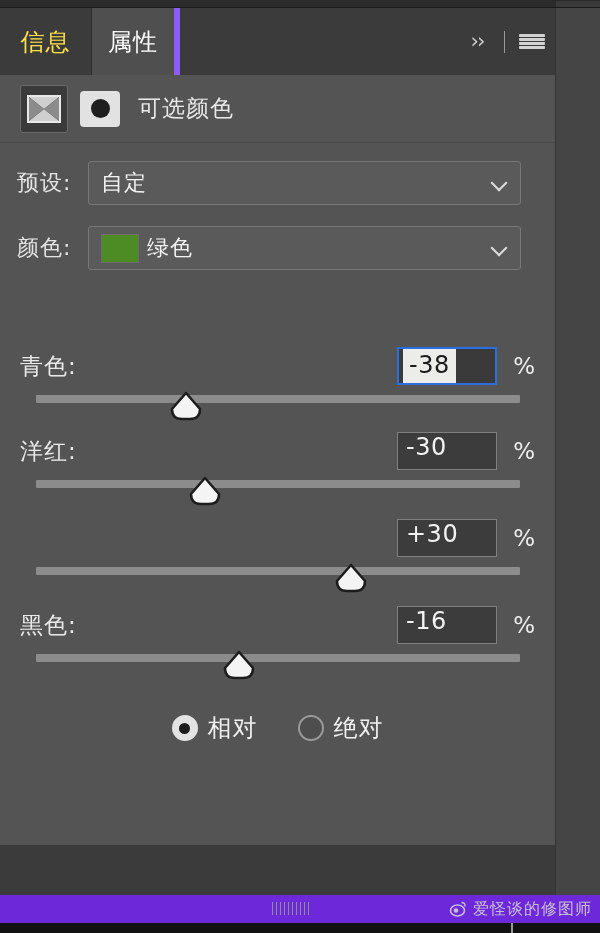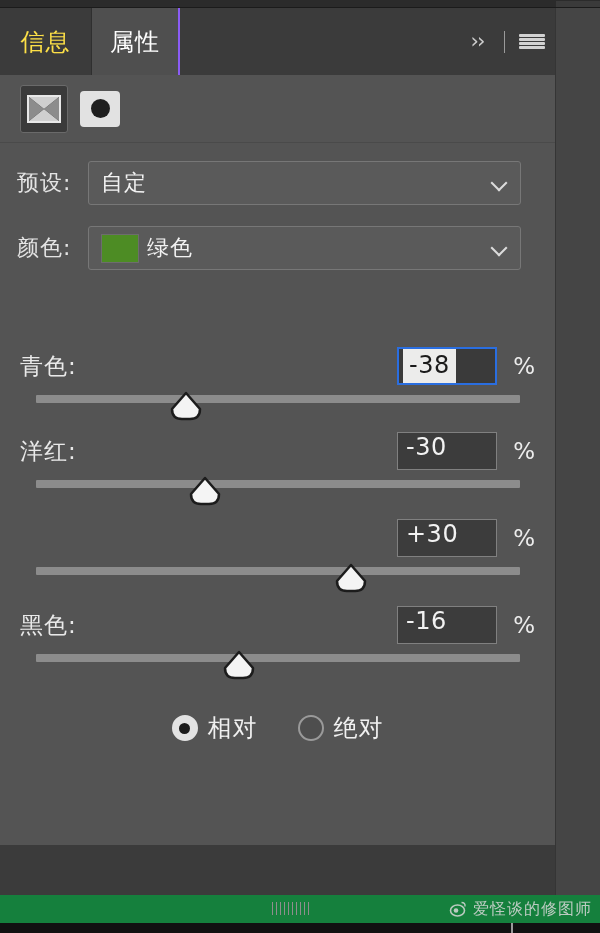--- a/index.html
+++ b/index.html
@@ -58,21 +58,21 @@
     width: 92px;
     background: #3b3b3b;
     color: #fde047;
     border-right: 1px solid #2f2f2f;
   }
   .tab.active {
     left: 92px;
     width: 88px;
     background: #4f4f4f;
     color: #ffffff;
-    border-right: 2px solid #8b5cf6;
+    border-right: 6px solid #8b5cf6;
   }
   .tabbar-filler {
     position: absolute;
     left: 180px; top: 0;
     width: 375px; height: 67px;
     background: #3b3b3b;
   }
 
   .tab-controls {
     position: absolute;
@@ -358,21 +358,21 @@
   }
   .tool-btn.active {
     background: #3a3a3a;
   }
 
   
   .footer {
     position: absolute;
     left: 0; top: 895px;
     width: 600px; height: 28px;
-    background: #15803d;
+    background: #6d28d9;
     display: flex;
     align-items: center;
     justify-content: flex-end;
     padding-right: 8px;
   }
   .grip {
     position: absolute;
     left: 272px; top: 7px;
     width: 40px; height: 13px;
     background: repeating-linear-gradient(
@@ -447,20 +447,21 @@
           <polygon points="2,26 32,26 17,14" fill="#cfcfcf"></polygon>
           <polygon points="2,2 17,14 2,26" fill="#8c8c8c"></polygon>
           <polygon points="32,2 17,14 32,26" fill="#8c8c8c"></polygon>
         </svg>
       </div>
 
       <div class="mask-thumb">
         <div class="mask-dot"></div>
       </div>
 
+      <div class="adj-title">可选颜色</div>
     </div>
 
     <div class="select-row preset">
       <div class="row-label">预设:</div>
       <div class="select-box">
         <span class="select-value">自定</span>
         <span class="caret"></span>
       </div>
     </div>
 

